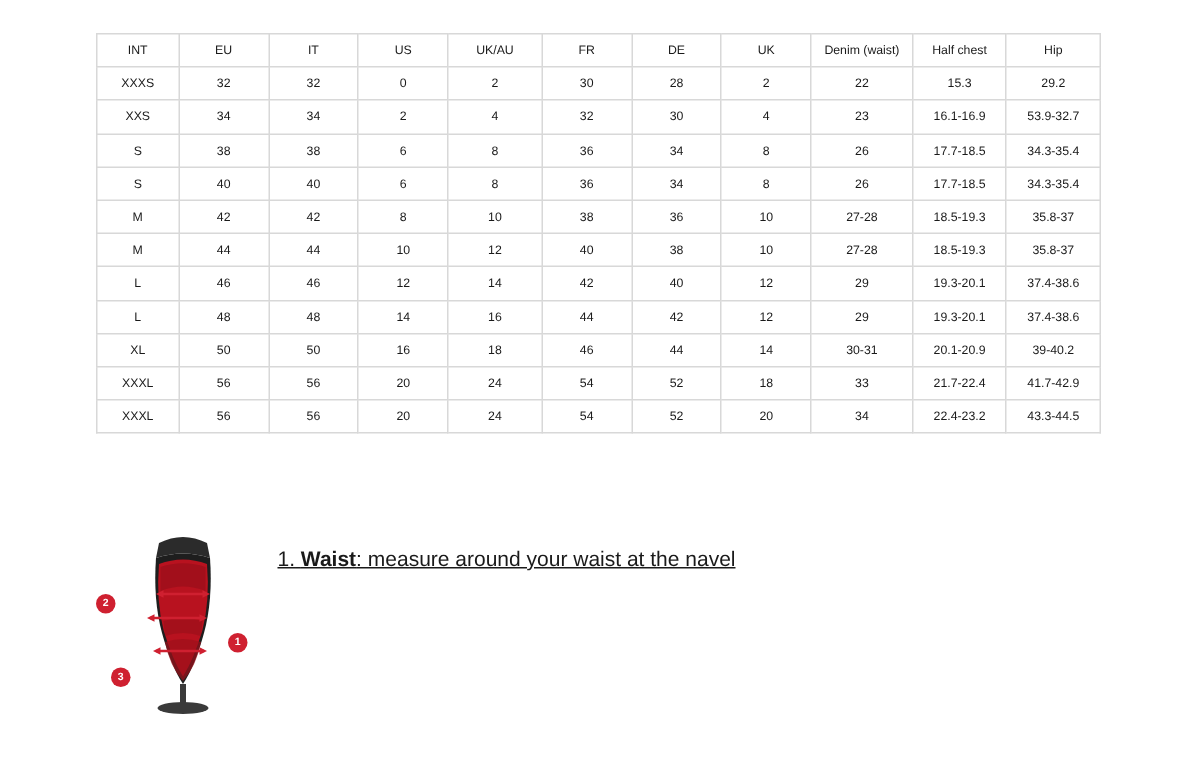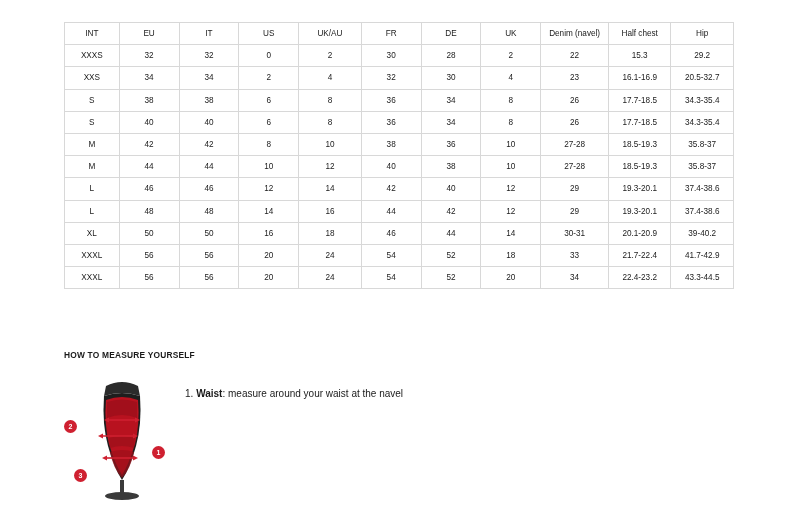--- a/index.html
+++ b/index.html
@@ -85,24 +85,25 @@
     position: relative;
     height: 130px;
     flex: 0 0 115px;
   }
   .notes-col {
     flex: 1 1 auto;
     padding-top: 12px;
     padding-left: 6px;
   }
   .note {
-    font-size: 10px;
+    font-size: 14px;
     line-height: 1.5;
     color: #1a1a1a;
     margin-bottom: 13px;
+    text-decoration: underline;
   }
   .note b { font-weight: bold; }
 
   
   .mannequin {
     position: absolute;
     left: 22px;
     top: 2px;
     width: 72px;
     height: 126px;
@@ -145,21 +146,21 @@
     <thead>
       <tr>
         <th>INT</th>
         <th>EU</th>
         <th>IT</th>
         <th>US</th>
         <th>UK/AU</th>
         <th>FR</th>
         <th>DE</th>
         <th>UK</th>
-        <th>Denim (navel)</th>
+        <th>Denim (waist)</th>
         <th>Half chest</th>
         <th>Hip</th>
       </tr>
     </thead>
     <tbody>
         <tr>
           <td>XXXS</td>
           <td>32</td>
           <td>32</td>
           <td>0</td>
@@ -175,21 +176,21 @@
           <td>XXS</td>
           <td>34</td>
           <td>34</td>
           <td>2</td>
           <td>4</td>
           <td>32</td>
           <td>30</td>
           <td>4</td>
           <td>23</td>
           <td class="left-cell">16.1-16.9</td>
-          <td class="left-cell">20.5-32.7</td>
+          <td class="left-cell">53.9-32.7</td>
         </tr>
         <tr>
           <td>S</td>
           <td>38</td>
           <td>38</td>
           <td>6</td>
           <td>8</td>
           <td>36</td>
           <td>34</td>
           <td>8</td>
@@ -299,21 +300,20 @@
           <td>20</td>
           <td>34</td>
           <td class="left-cell">22.4-23.2</td>
           <td class="left-cell">43.3-44.5</td>
         </tr>
       </tbody>
   </table>
 </div>
 
 <div class="measure-section">
-  <div class="measure-title">HOW TO MEASURE YOURSELF</div>
   <div class="measure-body">
 
     <div class="figure-col">
       <svg class="mannequin" viewBox="0 0 72 126">
 
         <ellipse cx="36" cy="120" rx="17" ry="4" fill="#3a3a3a"></ellipse>
         <rect x="34" y="104" width="4" height="16" fill="#3a3a3a"></rect>
 
         <path d="M20 10 Q36 2 52 10 L54 20 Q36 14 18 20 Z" fill="#2b2b2b"></path>
 

